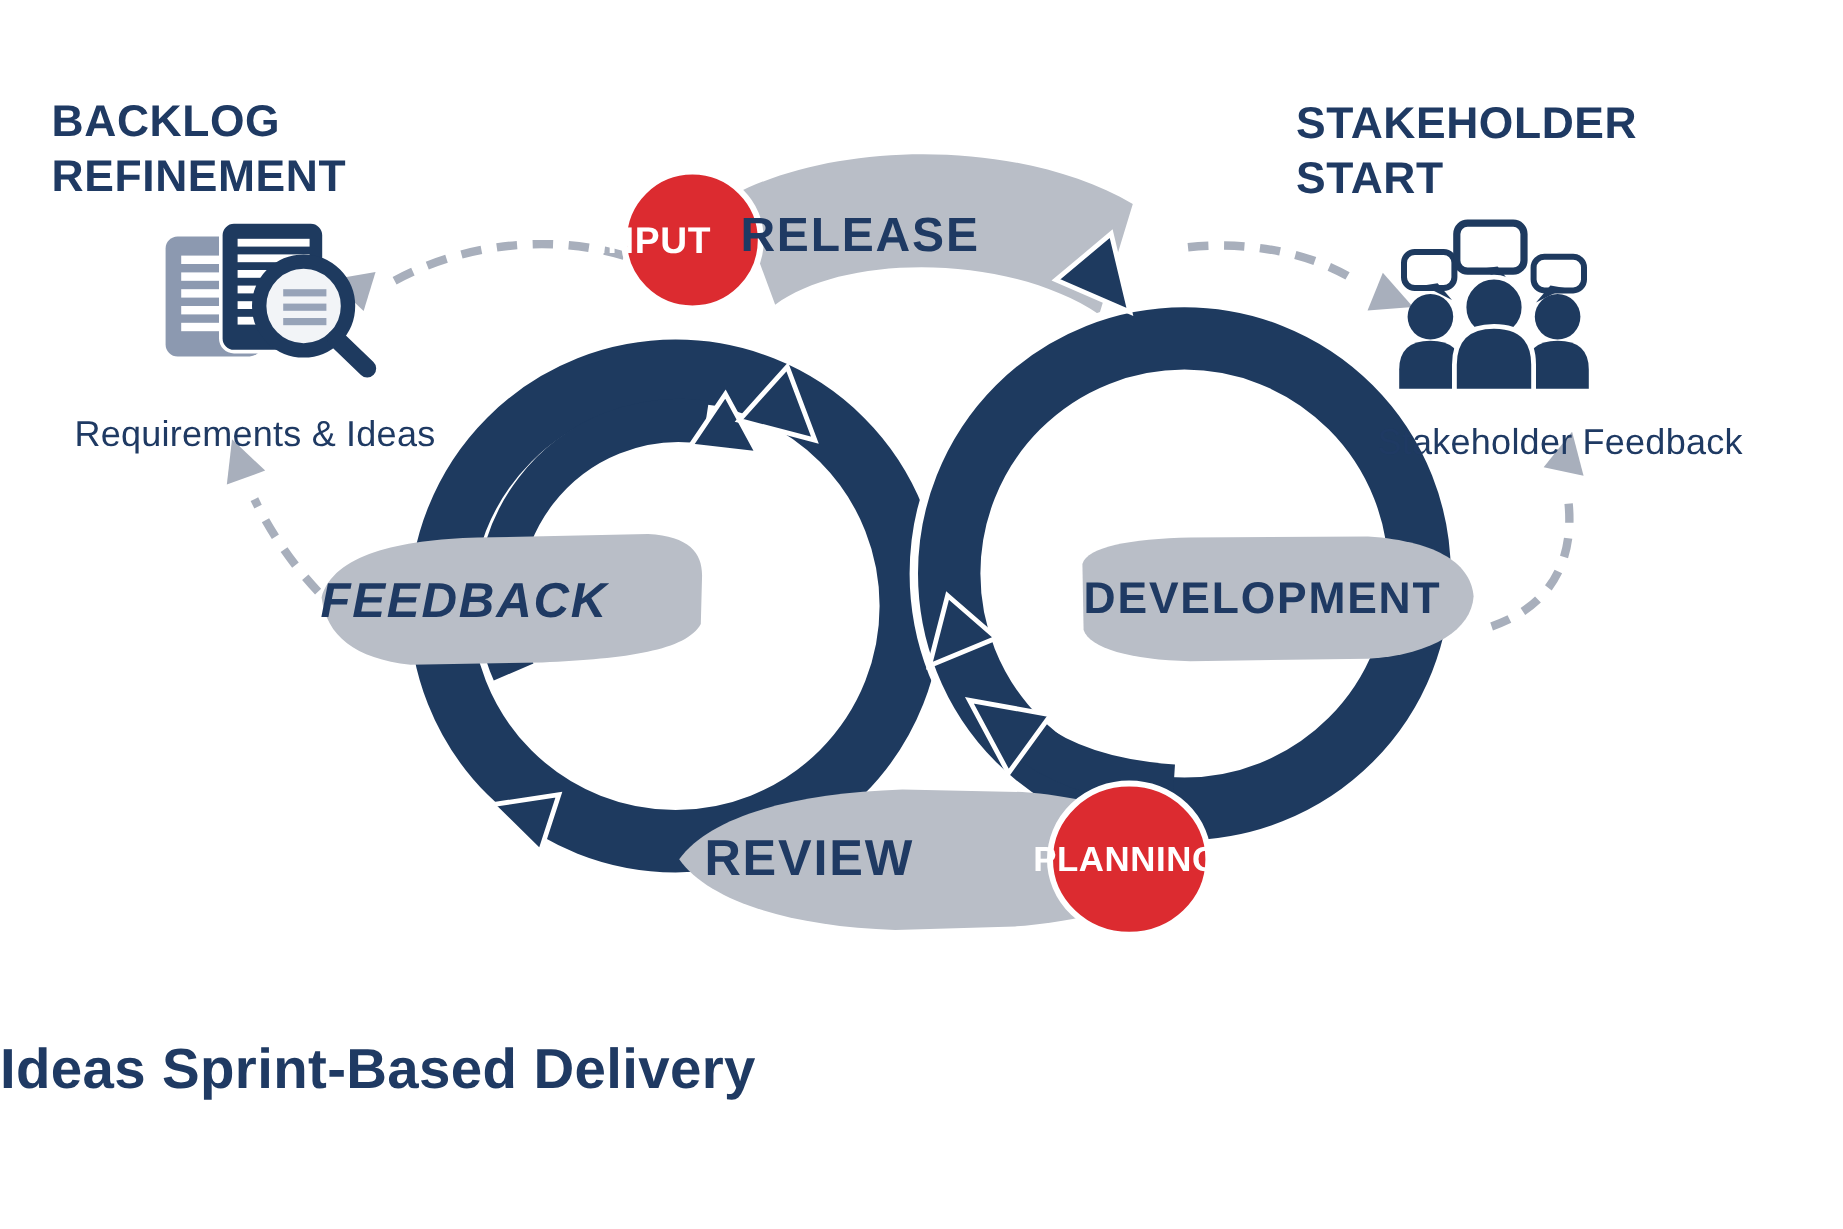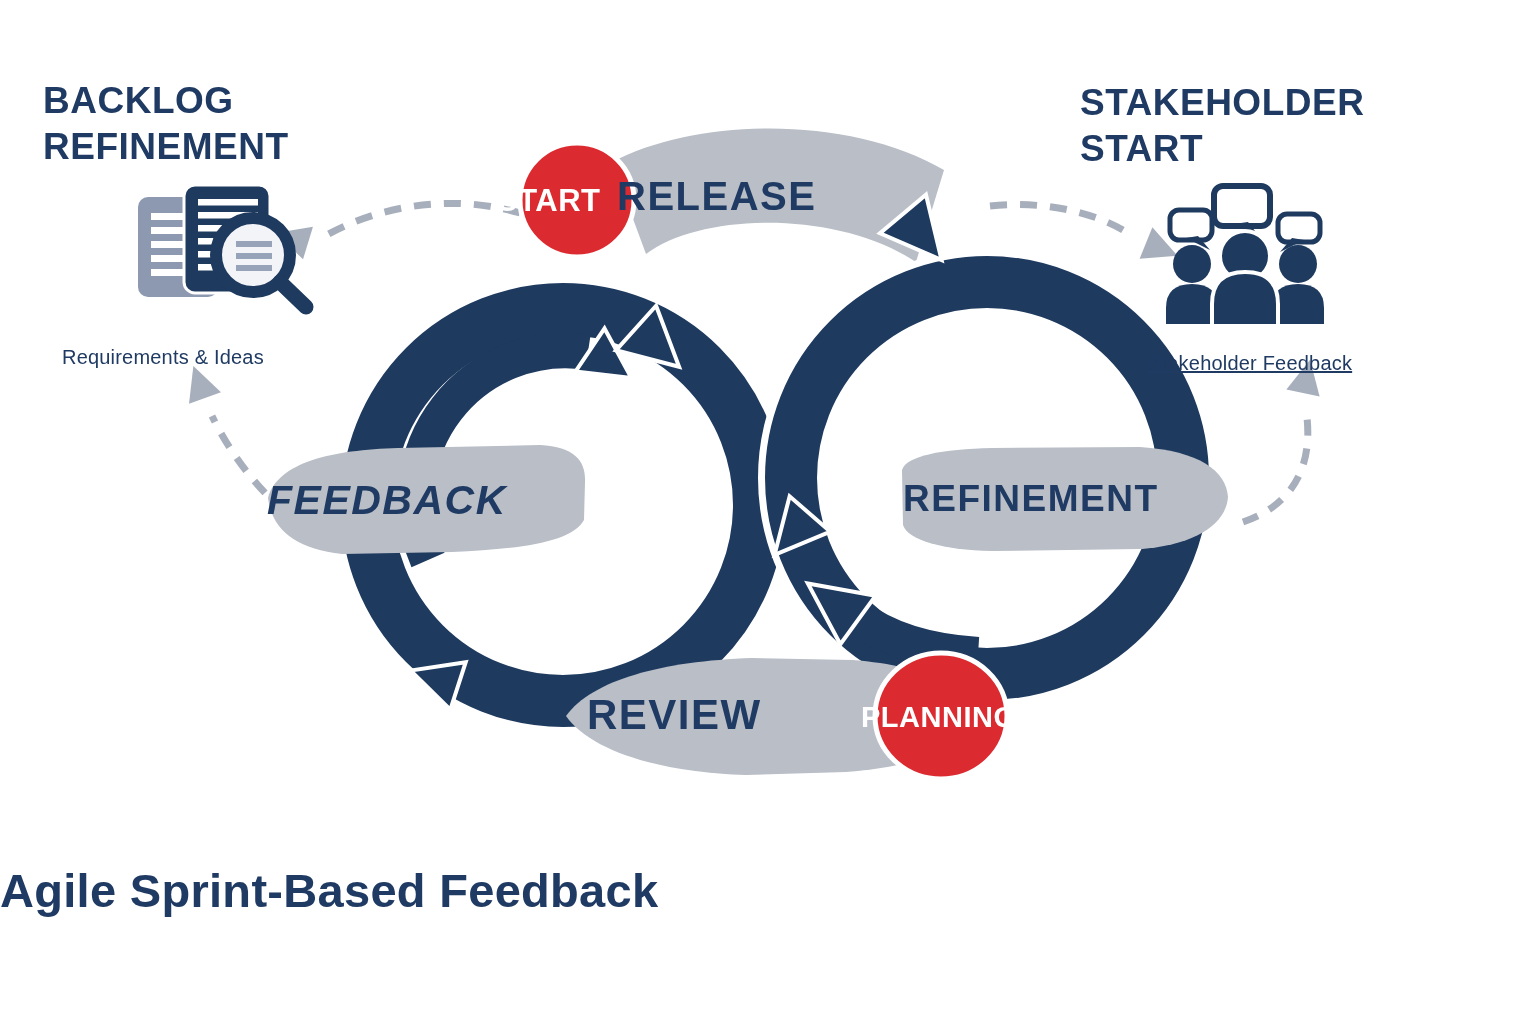--- a/index.html
+++ b/index.html
@@ -10,21 +10,21 @@
   .stage{position:absolute;inset:0;width:1536px;height:1024px;}
   svg{position:absolute;left:0;top:0;}
   .lbl{
     position:absolute;color:#1f3a63;
     -webkit-font-smoothing:antialiased;
   }
   .corner-head{
     font-size:37px;font-weight:700;line-height:1.25;letter-spacing:.5px;
   }
   .caption{
-    font-size:20px;font-weight:500;letter-spacing:.2px;
+    font-size:30px;font-weight:500;letter-spacing:.2px;
   }
   .banner-lbl{
     font-weight:700;letter-spacing:1.5px;
   }
   .badge-lbl{
     color:#ffffff;font-weight:700;letter-spacing:.5px;
   }
   .title{
     font-size:47px;font-weight:700;letter-spacing:.3px;
   }
@@ -139,28 +139,28 @@
       </g>
     </g>
   </svg>
 
   <div class="lbl corner-head" style="left:43px;top:78px;width:320px;">BACKLOG REFINEMENT</div>
 
   <div class="lbl caption" style="left:62px;top:346px;width:320px;">Requirements &amp; Ideas</div>
 
   <div class="lbl corner-head" style="left:1080px;top:80px;width:320px;">STAKEHOLDER START</div>
 
-  <div class="lbl caption" style="left:1148px;top:352px;width:320px;text-decoration:underline;">Stakeholder Feedback</div>
+  <div class="lbl caption" style="left:1148px;top:352px;width:320px;">Stakeholder Feedback</div>
 
   <div class="lbl banner-lbl" style="left:617px;top:174px;width:320px;font-size:40px;">RELEASE</div>
 
   <div class="lbl banner-lbl" style="left:267px;top:477px;width:320px;font-size:41px;font-style:italic;">FEEDBACK</div>
 
-  <div class="lbl banner-lbl" style="left:903px;top:478px;width:320px;font-size:37px;">REFINEMENT</div>
+  <div class="lbl banner-lbl" style="left:903px;top:478px;width:320px;font-size:37px;">DEVELOPMENT</div>
 
   <div class="lbl banner-lbl" style="left:587px;top:691px;width:320px;font-size:42px;">REVIEW</div>
 
-  <div class="lbl badge-lbl" style="left:497px;top:183px;width:160px;font-size:31px;">START</div>
+  <div class="lbl badge-lbl" style="left:497px;top:183px;width:160px;font-size:31px;">INPUT</div>
 
   <div class="lbl badge-lbl" style="left:861px;top:701px;width:160px;font-size:29px;">PLANNING</div>
 
-  <div class="lbl title" style="left:0px;top:863px;width:1492px;">Agile Sprint-Based Feedback</div>
+  <div class="lbl title" style="left:0px;top:863px;width:1492px;">Ideas Sprint-Based Delivery</div>
 </div>
 
 </body></html>

